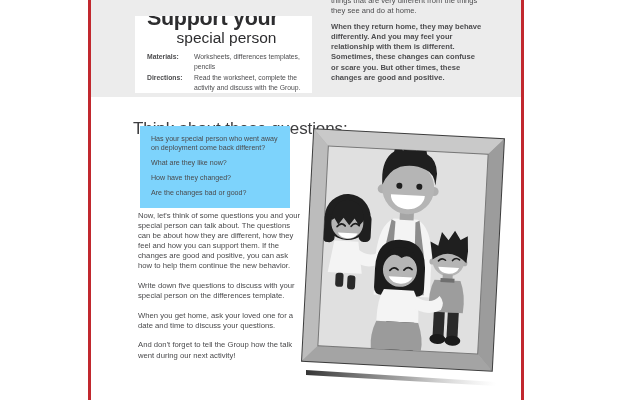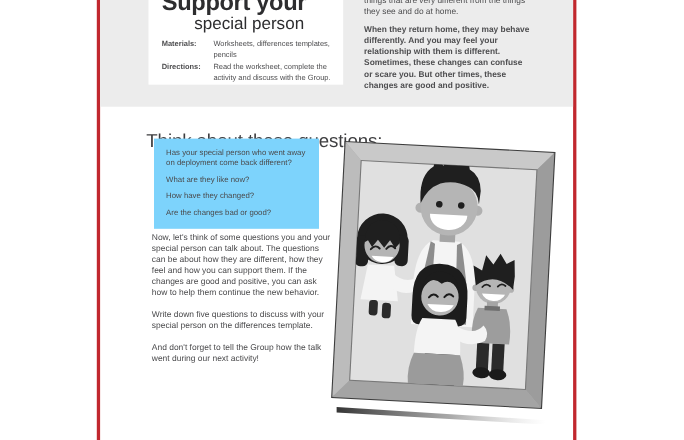--- a/index.html
+++ b/index.html
@@ -7,21 +7,21 @@
   body { font-family:"Liberation Sans","DejaVu Sans",sans-serif; }
   .canvas {
     position:relative; width:622px; height:400px; background:#ffffff;
     overflow:hidden; margin:0 auto;
   }
   .rule { position:absolute; top:0; width:3px; height:400px; }
   .rule.left  { left:88px; }
   .rule.right { left:521px; }
   .top-band { position:absolute; left:91px; top:0; width:430px; height:97px; }
   .title-card {
-    position:absolute; left:135px; top:0; width:177px; height:77px;
+    position:absolute; left:135px; top:16px; width:177px; height:77px;
     background:#ffffff; padding:0 6px 0 12px; overflow:hidden;
   }
   .title-card h1 {
     font-size:21.5px; font-weight:bold; color:#2d2d2f;
     letter-spacing:-0.3px; margin:-9px 0 0 0; line-height:22px; white-space:nowrap;
   }
   .title-card h2 {
     font-size:15.5px; font-weight:normal; color:#2d2d2f;
     margin:0 0 6px 0; line-height:17px; white-space:nowrap;text-align:center;
   }
@@ -82,20 +82,21 @@
   <div class="q-box" style="background:#7dd3fc;">
     <p>Has your special person who went away on deployment come back different?</p>
     <p>What are they like now?</p>
     <p>How have they changed?</p>
     <p>Are the changes bad or good?</p>
   </div>
 
   <div class="body-text">
     <p>Now, let's think of some questions you and your special person can talk about. The questions can be about how they are different, how they feel and how you can support them. If the changes are good and positive, you can ask how to help them continue the new behavior.</p>
     <p>Write down five questions to discuss with your special person on the differences template.</p>
+    <p>When you get home, ask your loved one for a date and time to discuss your questions.</p>
     <p>And don't forget to tell the Group how the talk went during our next activity!</p>
   </div>
 
   <svg class="illustration" viewBox="0 0 230 262" xmlns="http://www.w3.org/2000/svg">
     <defs>
       <linearGradient id="shadowGrad" x1="0" y1="0" x2="1" y2="0">
         <stop offset="0" stop-color="#111111" stop-opacity="0.85"></stop>
         <stop offset="0.55" stop-color="#444444" stop-opacity="0.45"></stop>
         <stop offset="1" stop-color="#999999" stop-opacity="0"></stop>
       </linearGradient>

